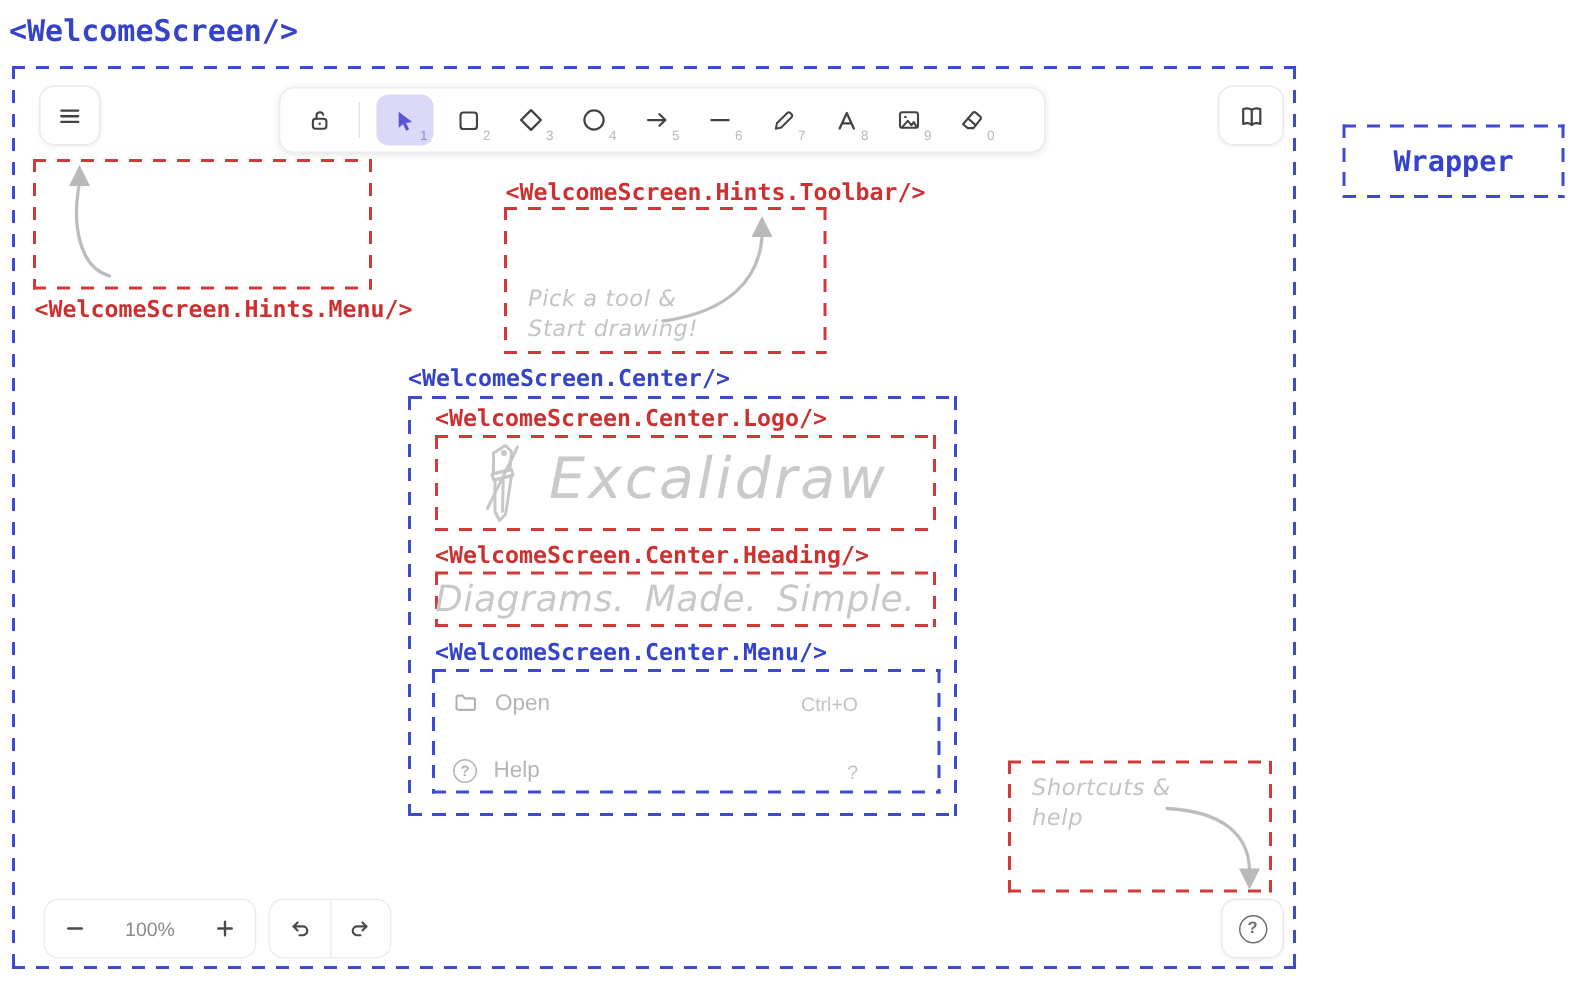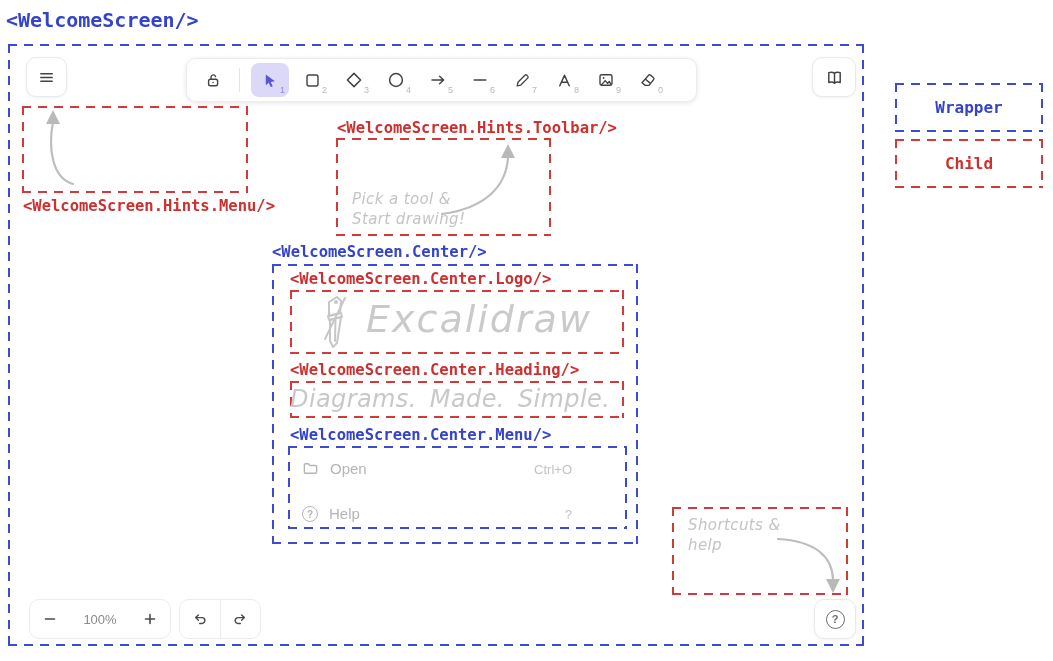--- a/index.html
+++ b/index.html
@@ -35,21 +35,21 @@
   .tool.active{background:#dcd8f7;color:#5b55d6;}
   .tool .num{position:absolute;right:4px;bottom:2px;font-size:9px;color:#b7b7c2;}
   .tool.active .num{color:#8d89d8;}
   .tb-divider{width:1px;height:24px;background:#e4e4e8;margin:0 9px;}
   .menu-row{position:absolute;left:14px;right:12px;height:22px;display:flex;
             align-items:flex-end;color:#b5b5b5;font-size:15px;cursor:pointer;}
   .menu-row .sc{position:absolute;right:43px;font-size:13px;color:#c2c2c2;}
   .qmark{display:inline-flex;align-items:center;justify-content:center;border-radius:50%;
          border:1.5px solid currentColor;font-weight:bold;}
   .legend-box{display:flex;align-items:center;justify-content:center;
-              font-family:"DejaVu Sans Mono",monospace;font-size:16px;font-weight:bold;}
+              font-family:"DejaVu Sans Mono",monospace;font-size:19px;font-weight:bold;}
   svg{display:block;}
 </style>
 </head>
 <body>
 
 <div class="stage">
 
   <div class="abs mono lbl-blue" style="left:6px;top:8px;font-size:20px;font-weight:bold;">&lt;WelcomeScreen/&gt;</div>
 
   <div class="dash dash-blue" style="left:8px;top:44px;width:856px;height:602px;"></div>
@@ -294,17 +294,14 @@
           <path d="M13 7H6.6a3.1 3.1 0 0 0 -.3 6.2H8.8"></path>
           <path d="M10.2 4.2 L13 7 L10.2 9.8"></path>
         </svg>
       </span>
     </div>
   </div>
 
   <div class="dash dash-blue legend-box" style="left:895px;top:83px;width:148px;height:49px;color:#3443c9;">
     <span>Wrapper</span>
   </div>
-  <div class="dash dash-red legend-box" style="left:895px;top:139px;width:148px;height:49px;color:#cc3030;">
-    <span>Child</span>
-  </div>
 
 </div>
 
 </body></html>

